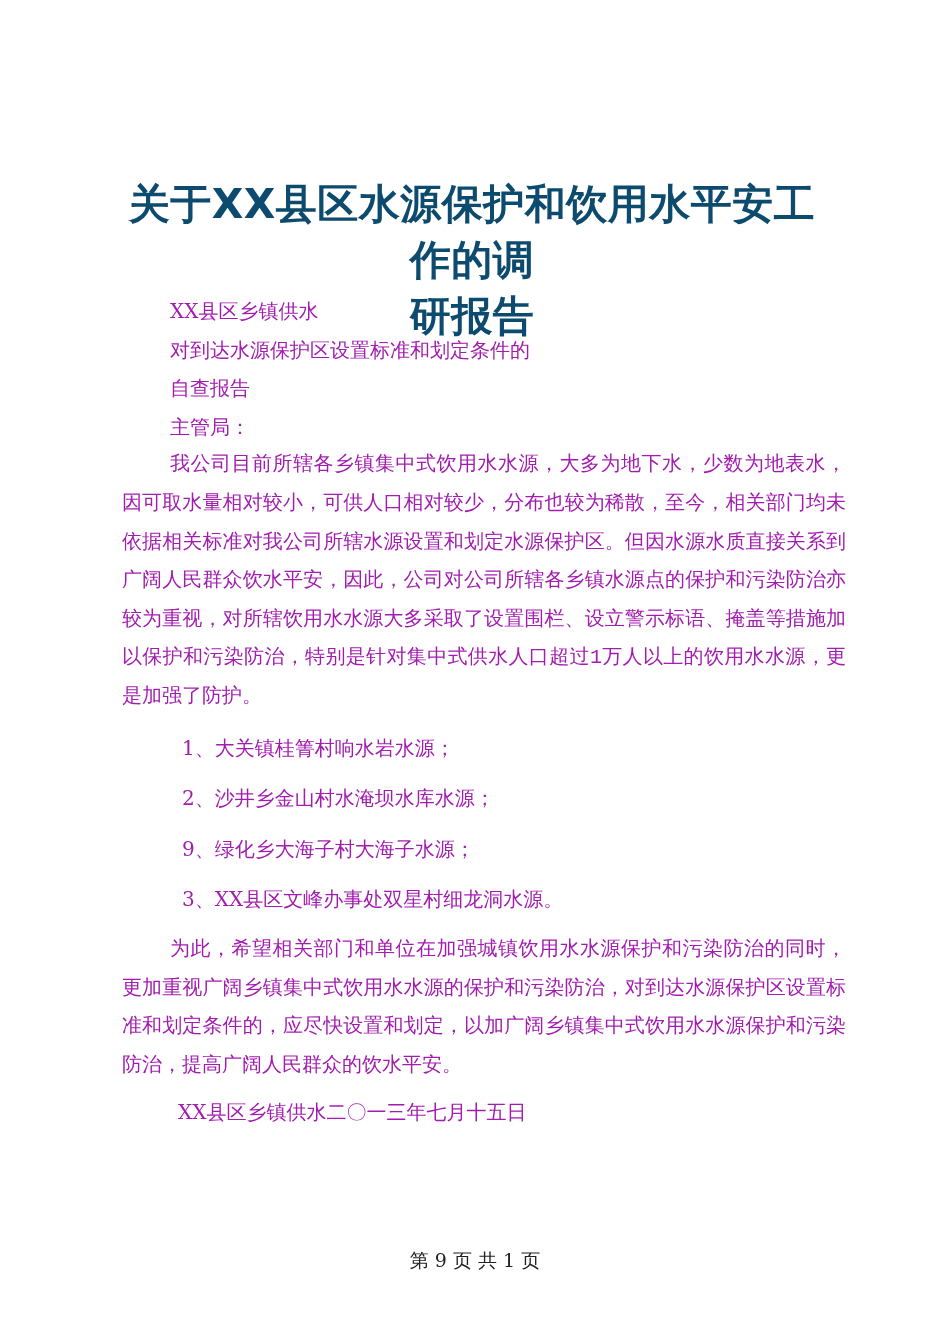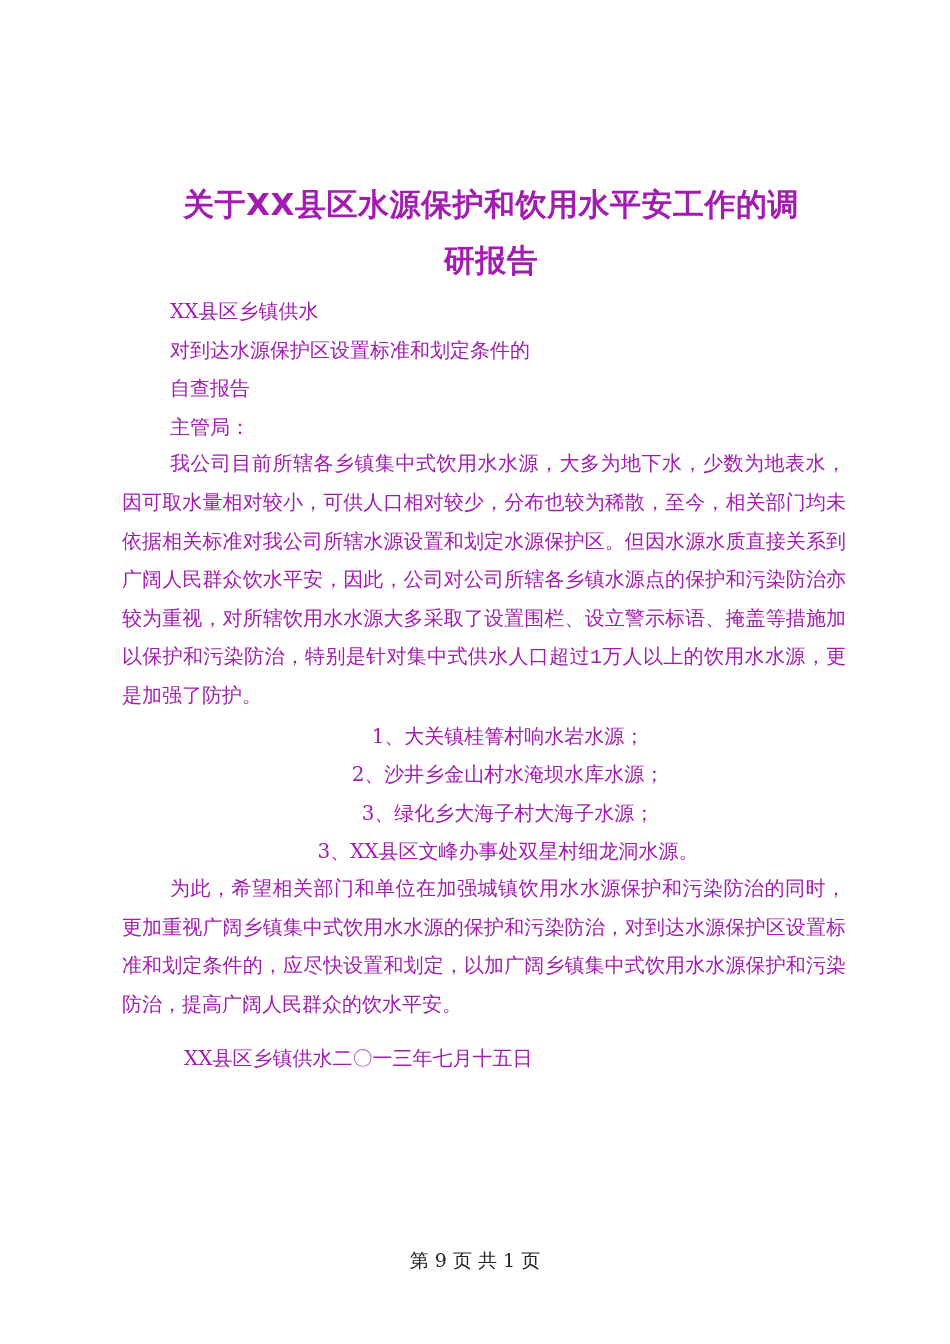--- a/index.html
+++ b/index.html
@@ -19,29 +19,29 @@
     position: absolute;
     top: 0;
     left: 0;
     width: 950px;
     height: 1344px;
     background: #ffffff;
   }
   .doc-title {
     position: absolute;
     top: 176px;
-    left: 141px;
+    left: 122px;
     width: 700px;
     text-align: center;
     font-family: "DejaVu Sans", "Liberation Sans", sans-serif;
     font-weight: bold;
-    font-size: 31px;
+    font-size: 41px;
     line-height: 56px;
     letter-spacing: 0.5px;
-    color: #a21caf;
+    color: #0c4a6e;
   }
   .body-block {
     position: absolute;
     top: 292px;
     left: 122px;
     width: 724px;
     font-family: "DejaVu Serif", "Liberation Serif", serif;
     font-size: 20px;
     line-height: 38.6px;
     color: #a21caf;
@@ -64,27 +64,27 @@
     text-justify: inter-character;
     word-break: break-all;
     font-family: Liberation Mono, monospace;
   }
   .para-last-loose {
     text-align: left;
   }
   
   .list-item {
     text-indent: 48px;
-    margin: 0;
-    text-align: center;
+    margin: 12px;
+    text-align: left;
     word-break: break-all;
   }
   .signature {
     text-indent: 48px;
-    margin: 14px;
+    margin: 8px;
     text-align: left;
   }
   .page-footer {
     position: absolute;
     top: 1248px;
     left: 0;
     width: 950px;
     text-align: center;
     font-family: "DejaVu Serif", "Liberation Serif", serif;
     font-size: 19px;
@@ -106,21 +106,21 @@
     <div class="hdr-line">XX县区乡镇供水</div>
     <div class="hdr-line">对到达水源保护区设置标准和划定条件的</div>
     <div class="hdr-line">自查报告</div>
     <div class="hdr-line">主管局：</div>
 
     <p class="para">我公司目前所辖各乡镇集中式饮用水水源，大多为地下水，少数为地表水，因可取水量相对较小，可供人口相对较少，分布也较为稀散，至今，相关部门均未依据相关标准对我公司所辖水源设置和划定水源保护区。但因水源水质直接关系到广阔人民群众饮水平安，因此，公司对公司所辖各乡镇水源点的保护和污染防治亦较为重视，对所辖饮用水水源大多采取了设置围栏、设立警示标语、掩盖等措施加以保护和污染防治，特别是针对集中式供水人口超过1万人以上的饮用水水源，更是加强了防护。</p>
 
 
     <p class="list-item">1、大关镇桂箐村响水岩水源；</p>
     <p class="list-item">2、沙井乡金山村水淹坝水库水源；</p>
-    <p class="list-item">3、绿化乡大海子村大海子水源；</p>
+    <p class="list-item">9、绿化乡大海子村大海子水源；</p>
     <p class="list-item">3、XX县区文峰办事处双星村细龙洞水源。</p>
 
     <p class="para">为此，希望相关部门和单位在加强城镇饮用水水源保护和污染防治的同时，更加重视广阔乡镇集中式饮用水水源的保护和污染防治，对到达水源保护区设置标准和划定条件的，应尽快设置和划定，以加广阔乡镇集中式饮用水水源保护和污染防治，提高广阔人民群众的饮水平安。</p>
 
     <p class="signature">XX县区乡镇供水二〇一三年七月十五日</p>
 
   </div>
 
   <div class="page-footer">第 9 页  共 1 页</div>
 

